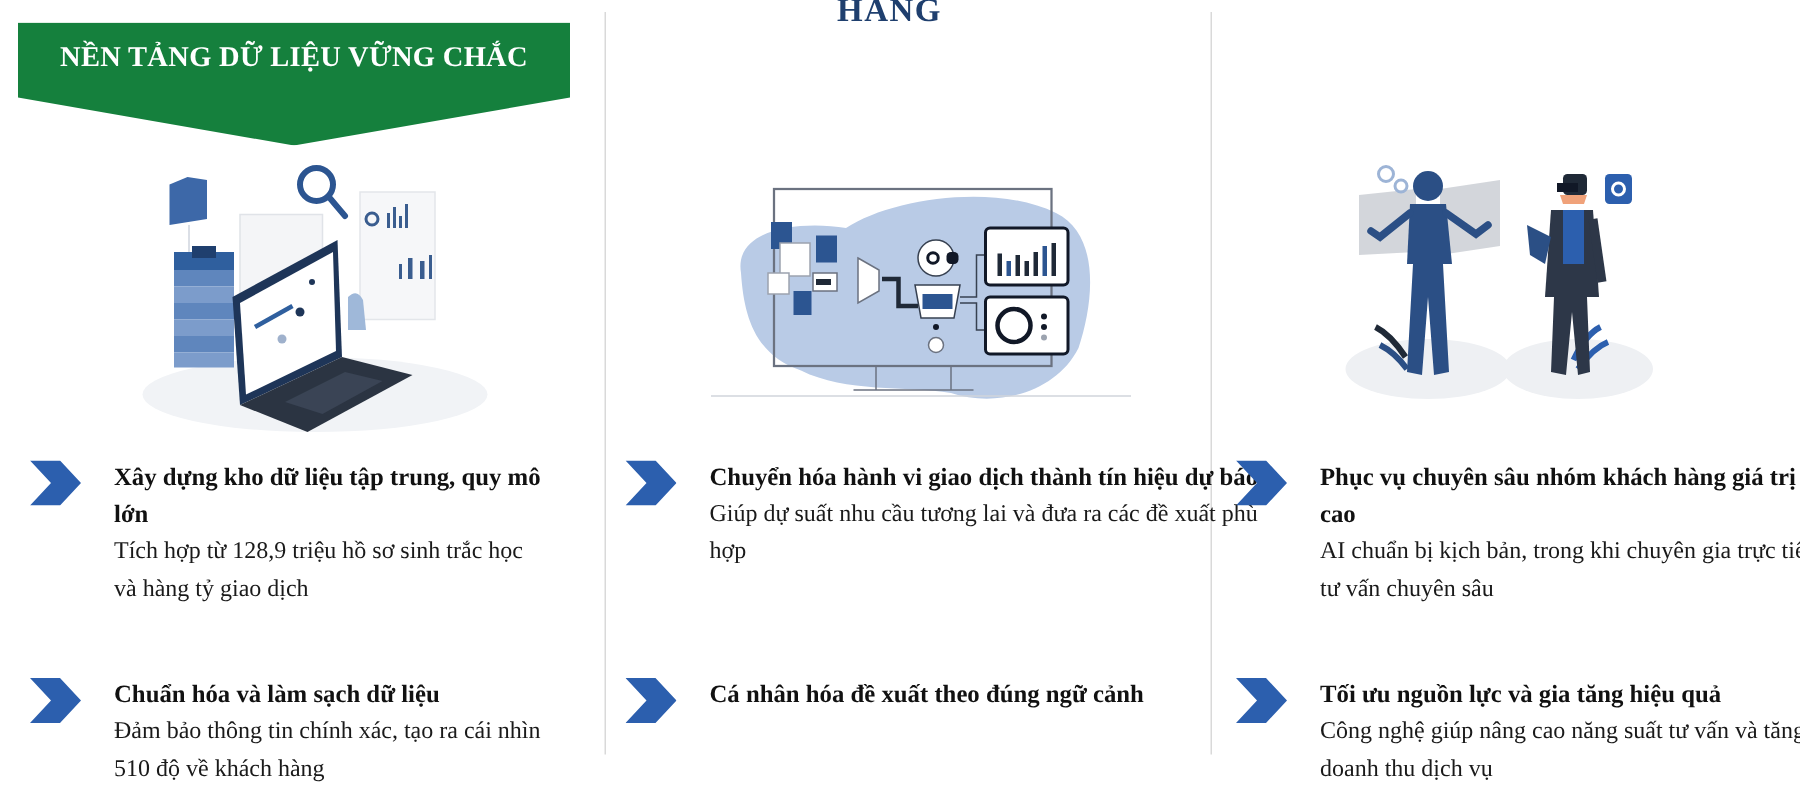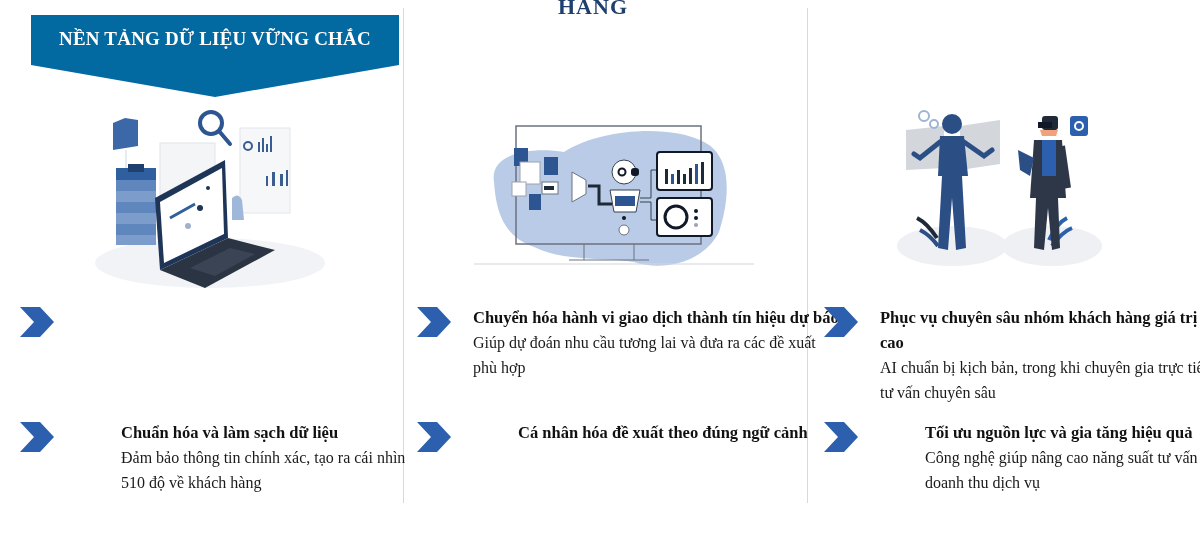--- a/index.html
+++ b/index.html
@@ -23,21 +23,21 @@
     .divider-1 { left: 403px; }
     .divider-2 { left: 807px; }
 
     .banner {
       position: absolute; top: 15px; height: 82px;
       clip-path: polygon(0 0, 100% 0, 100% 61%, 50% 100%, 0 61%);
       display: flex; justify-content: center; align-items: flex-start;
       color: #ffffff; font-weight: bold; text-align: center;
       font-family: "Liberation Serif", serif;
     }
-    .banner-1 { left: 31px; width: 368px; background: #0369a1; }
+    .banner-1 { left: 12px; width: 368px; background: #15803d; }
     .banner-2 { left: 17px; width: 370px; background: #16345e; }
     .banner-3 { left: 12px; width: 368px; background: #13294a; }
     .banner-title {
       padding-top: 8px; font-size: 19px; line-height: 28px; letter-spacing: 0.2px;
       width: 92%;
     }
     .banner-1 .banner-title, .banner-2 .banner-title { padding-top: 10px; }
 
     .illustration { position: absolute; }
     .ill-1 { left: 80px; top: 98px; width: 260px; height: 195px; }
@@ -59,21 +59,21 @@
     }
 
     .col-1 .feature { left: 20px; }
     .col-1 .feature-text { width: 290px; }
     .col-2 .feature { left: 13px; }
     .col-2 .feature-text { width: 370px; }
     .col-3 .feature { left: 12px; }
     .col-3 .feature-text { width: 340px; }
 
     .f-1 { top: 305px; }
-    .f-2 { top: 420px; gap: 45px; }
+    .f-2 { top: 450px; }
   </style>
 </head>
 <body>
 
 <div class="top-fragment">HÀNG</div>
 
 <div class="divider divider-1"></div>
 <div class="divider divider-2"></div>
 
 <section class="column col-1">
@@ -126,20 +126,24 @@
       <path d="M110 170 L150 150 L175 156 L135 178 Z" fill="#3a4455"></path>
 
       <path d="M152 100 q6 -6 10 2 l2 20 l-12 0 z" fill="#9fb8d9"></path>
     </svg>
   </div>
 
   <div class="feature f-1">
     <svg class="chevron" viewBox="0 0 34 30">
       <polygon points="0,0 20,0 34,15 20,30 0,30 14,15" fill="#2c5fae"></polygon>
     </svg>
+    <div class="feature-text">
+      <div class="feature-title">Xây dựng kho dữ liệu tập trung, quy mô lớn</div>
+      <div class="feature-desc">Tích hợp từ 128,9 triệu hồ sơ sinh trắc học và hàng tỷ giao dịch</div>
+    </div>
   </div>
 
   <div class="feature f-2">
     <svg class="chevron" viewBox="0 0 34 30">
       <polygon points="0,0 20,0 34,15 20,30 0,30 14,15" fill="#2c5fae"></polygon>
     </svg>
     <div class="feature-text">
       <div class="feature-title">Chuẩn hóa và làm sạch dữ liệu</div>
       <div class="feature-desc">Đảm bảo thông tin chính xác, tạo ra cái nhìn 510 độ về khách hàng</div>
     </div>
@@ -197,21 +201,21 @@
       <circle cx="232" cy="113" r="2" fill="#9ca3af"></circle>
     </svg>
   </div>
 
   <div class="feature f-1">
     <svg class="chevron" viewBox="0 0 34 30">
       <polygon points="0,0 20,0 34,15 20,30 0,30 14,15" fill="#2c5fae"></polygon>
     </svg>
     <div class="feature-text">
       <div class="feature-title">Chuyển hóa hành vi giao dịch thành tín hiệu dự báo</div>
-      <div class="feature-desc">Giúp dự đoán nhu cầu tương lai và đưa ra các đề xuất phù hợp</div>
+      <div class="feature-desc">Giúp dự suất nhu cầu tương lai và đưa ra các đề xuất phù hợp</div>
     </div>
   </div>
 
   <div class="feature f-2">
     <svg class="chevron" viewBox="0 0 34 30">
       <polygon points="0,0 20,0 34,15 20,30 0,30 14,15" fill="#2c5fae"></polygon>
     </svg>
     <div class="feature-text">
       <div class="feature-title">Cá nhân hóa đề xuất theo đúng ngữ cảnh</div>
     </div>

